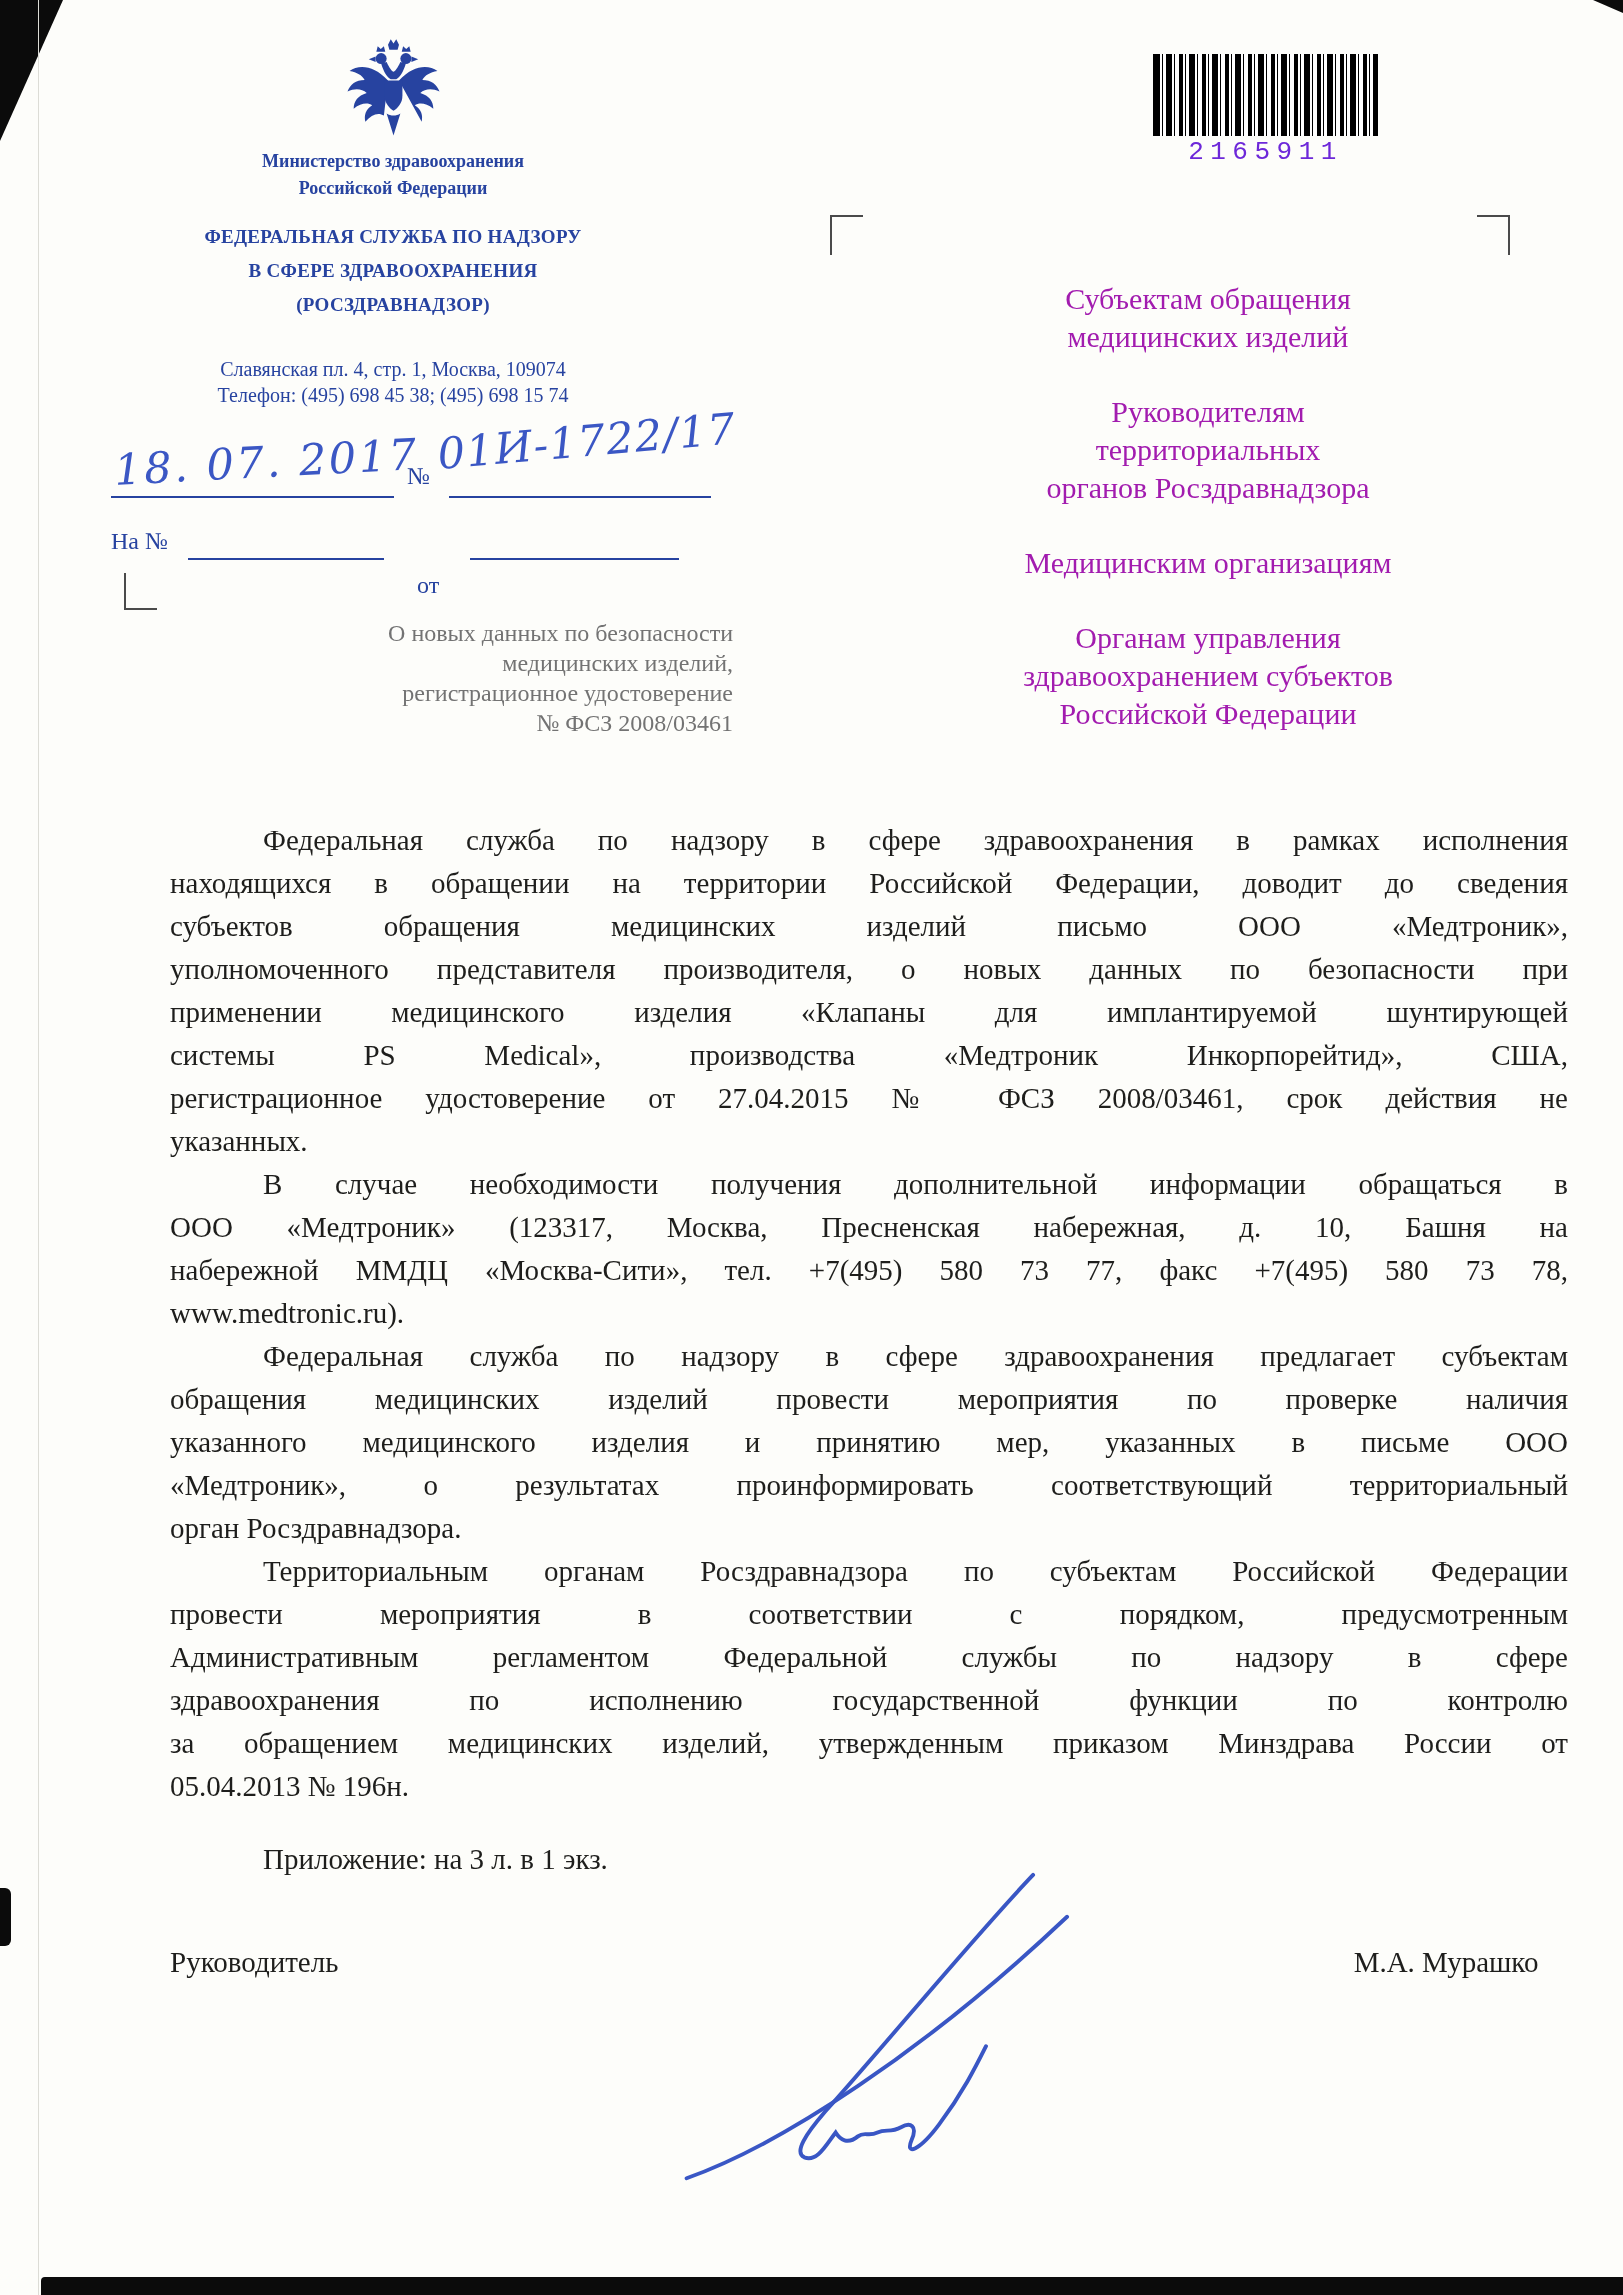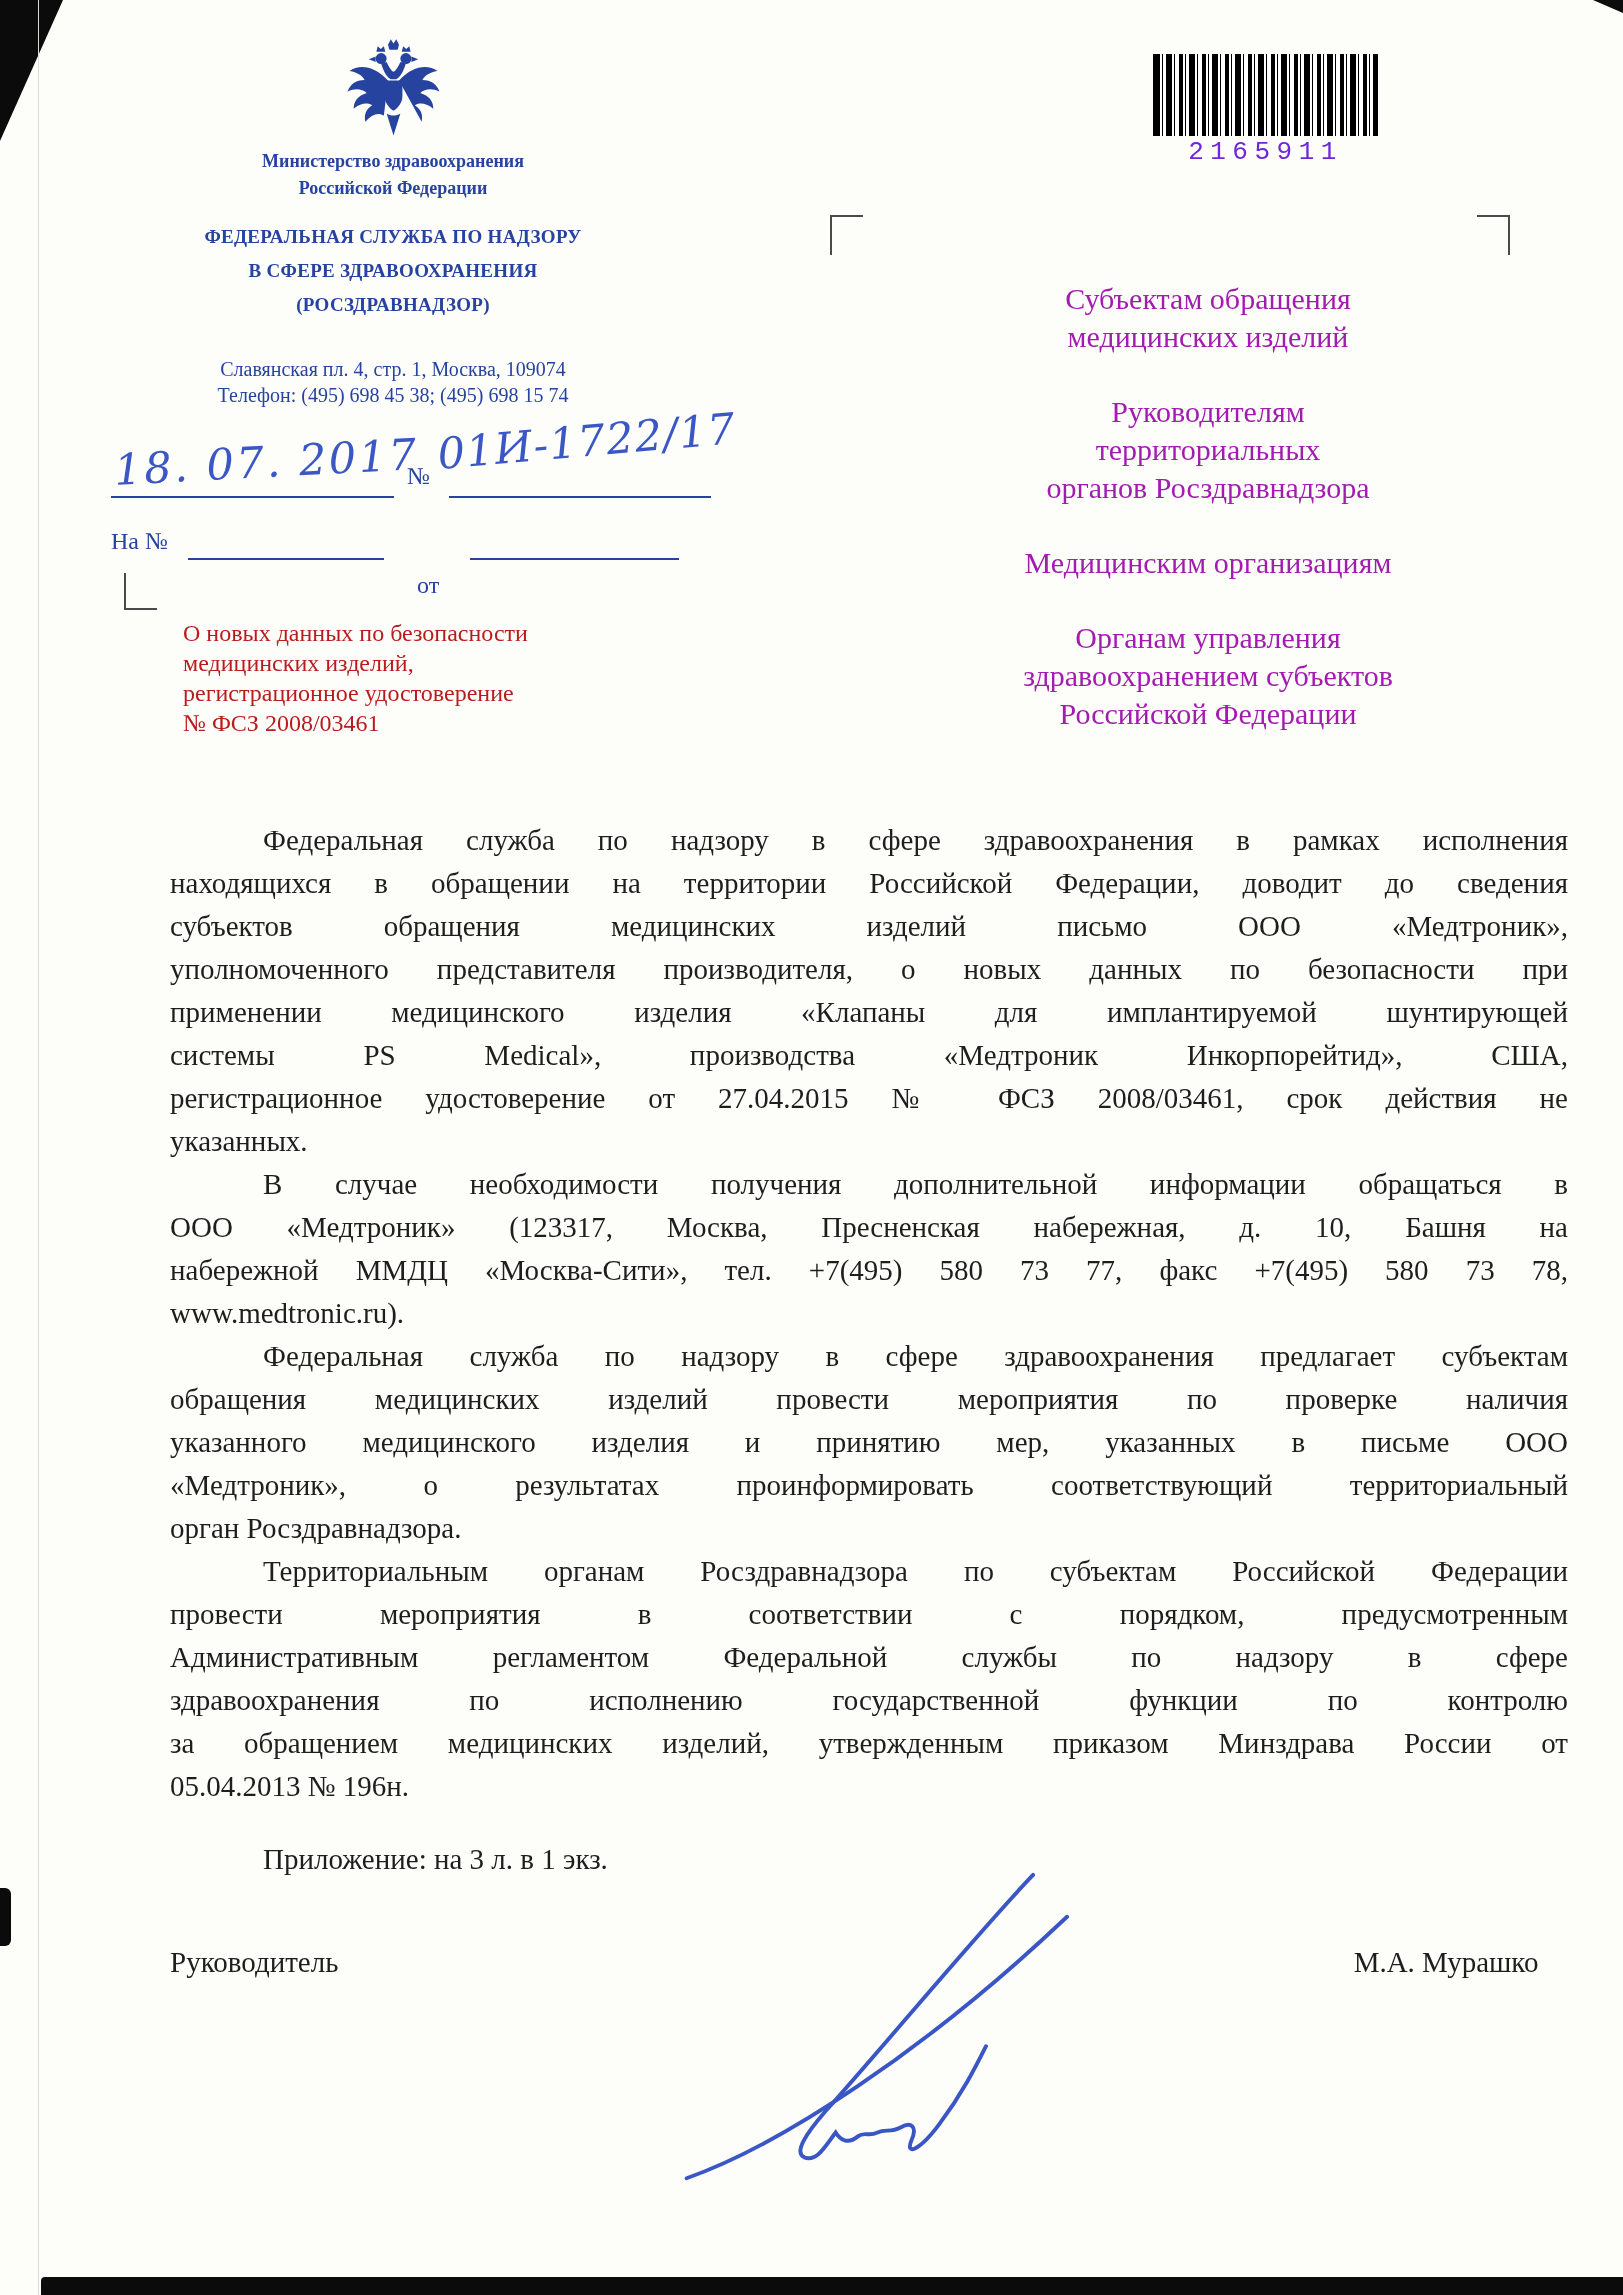--- a/index.html
+++ b/index.html
@@ -53,21 +53,21 @@
   .barcode-num{font-family:"Liberation Mono","DejaVu Sans Mono",monospace;font-size:26px;letter-spacing:6.5px;color:#6d28d9;margin-top:1.3px;}
   
   .cmark{position:absolute;width:31px;height:38px;}
   .cmark-a{left:830px;top:215px;border-top:2px solid #4a4a4a;border-left:2px solid #4a4a4a;}
   .cmark-b{left:1477px;top:215px;border-top:2px solid #4a4a4a;border-right:2px solid #4a4a4a;}
   .cmark-c{left:124px;top:573px;height:35px;border-left:2px solid #4a4a4a;border-bottom:2px solid #4a4a4a;}
   
   .addressees{position:absolute;left:956px;top:280px;width:504px;text-align:center;font-size:30px;line-height:38px;color:#a21caf;}
   .addr-group{margin-bottom:37px;}
   
-  .subject{position:absolute;left:183px;top:618px;width:550px;text-align:left;font-size:24px;line-height:30px;color:#b91c1c;}
+  .subject{position:absolute;left:183px;top:618px;width:550px;text-align:right;font-size:24px;line-height:30px;color:#737373;}
   
   .bodytext{position:absolute;left:170px;top:819px;width:1398px;font-size:29px;line-height:43px;color:#1e1e1c;}
   .bline{text-align:justify;text-align-last:justify;}
   .bline.first{text-indent:93px;}
   .bline.last{text-align-last:left;}
   .attachment{margin-top:30px;text-indent:93px;font-size:29px;}
   .signrow{display:flex;justify-content:space-between;margin-top:60px;font-size:29px;}
   .signer-name{padding-right:29.5px;}
   
   .sig-svg{position:absolute;left:609px;top:1837px;pointer-events:none;}

